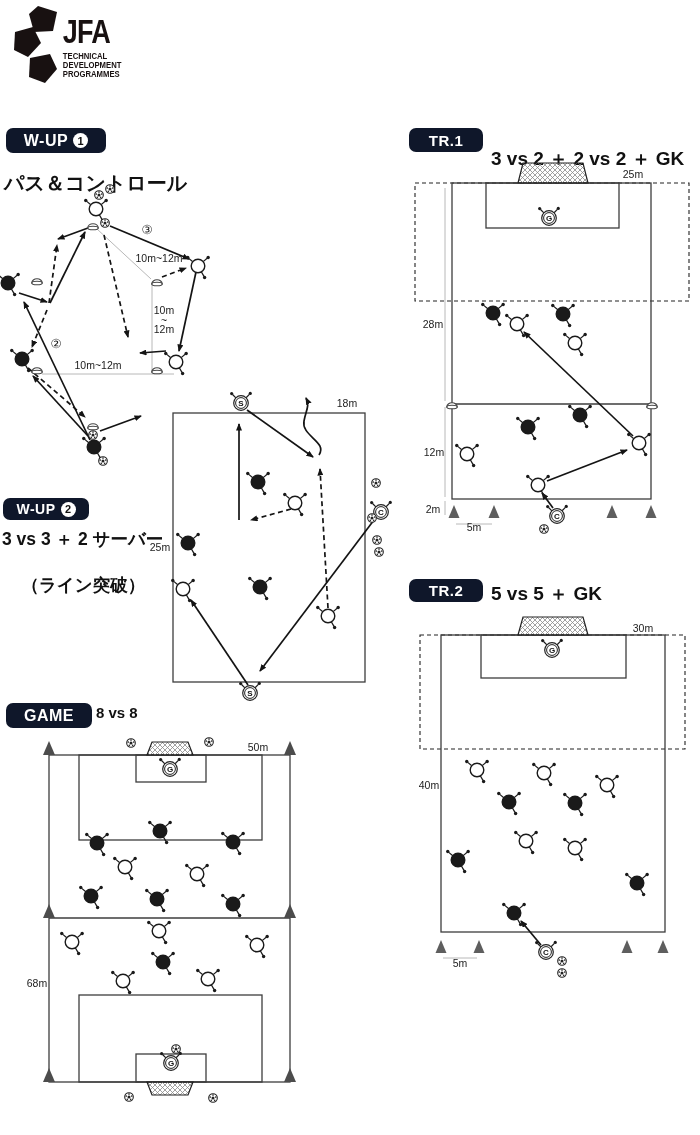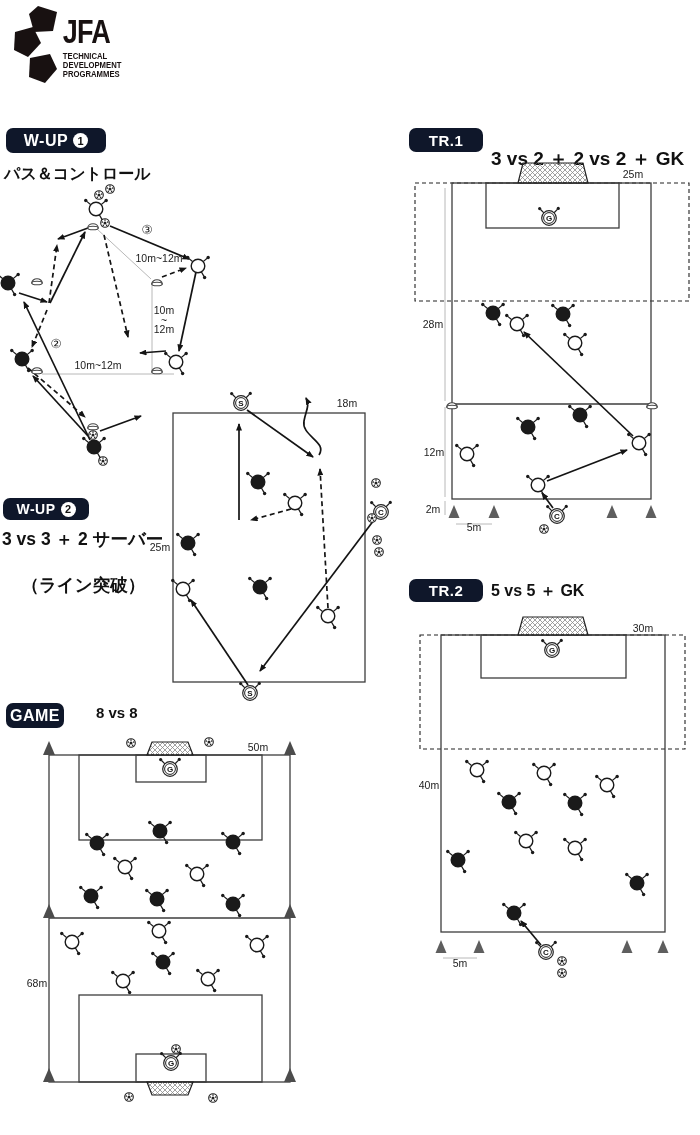--- a/index.html
+++ b/index.html
@@ -45,41 +45,41 @@
       <text x="62" y="65" font-size="9.4">DEVELOPMENT</text>
       <text x="62" y="74" font-size="9.4">PROGRAMMES</text>
     </g>
   </svg>
 
 
   <div class="badge" style="left:6px;top:128px;width:100px;height:25px;font-size:16px;">
     <span>W-UP</span>
       <span class="circ">1</span>
   </div>
-  <div class="sec-title" style="left:4px;top:164px;font-size:16px;">パス＆コントロール</div>
+  <div class="sec-title" style="left:4px;top:170px;font-size:20px;">パス＆コントロール</div>
 
   <div class="badge" style="left:409px;top:128px;width:74px;height:24px;font-size:15px;">
     <span>TR.1</span>
   </div>
   <div class="sec-title" style="left:491px;top:130px;font-size:19px;margin-top:16px;">3 vs 2 ＋ 2 vs 2 ＋ GK</div>
 
   <div class="badge" style="left:3px;top:498px;width:86px;height:22px;font-size:14px;">
     <span>W-UP</span>
       <span class="circ">2</span>
   </div>
   <div class="sec-title" style="left:2px;top:528px;font-size:17.5px;line-height:23px;"><span>3 vs 3 ＋ 2 サーバー</span><br>
     <span>（ライン突破）</span>
   </div>
 
   <div class="badge" style="left:409px;top:579px;width:74px;height:23px;font-size:15px;text-align:right;">
     <span>TR.2</span>
   </div>
-  <div class="sec-title" style="left:491px;top:581px;font-size:16px;">5 vs 5 ＋ GK</div>
-
-  <div class="badge" style="left:6px;top:703px;width:58px;height:25px;font-size:16px;">
+  <div class="sec-title" style="left:491px;top:581px;font-size:19px;">5 vs 5 ＋ GK</div>
+
+  <div class="badge" style="left:6px;top:703px;width:86px;height:25px;font-size:16px;">
     <span>GAME</span>
   </div>
   <div class="sec-title" style="left:96px;top:704px;font-size:15px;">8 vs 8</div>
 
   <svg class="diagram" width="232" height="292" viewBox="0 183 232 292" style="left: 0px; top: 183px;">
       <defs>
         <marker id="ar-wup1" markerWidth="8" markerHeight="6" refX="6.5" refY="3" orient="auto" markerUnits="userSpaceOnUse">
           <path d="M0,0 L7.5,3 L0,6 Z" fill="#141414"></path>
         </marker>
         <pattern id="ht-wup1" width="5" height="5" patternUnits="userSpaceOnUse">

